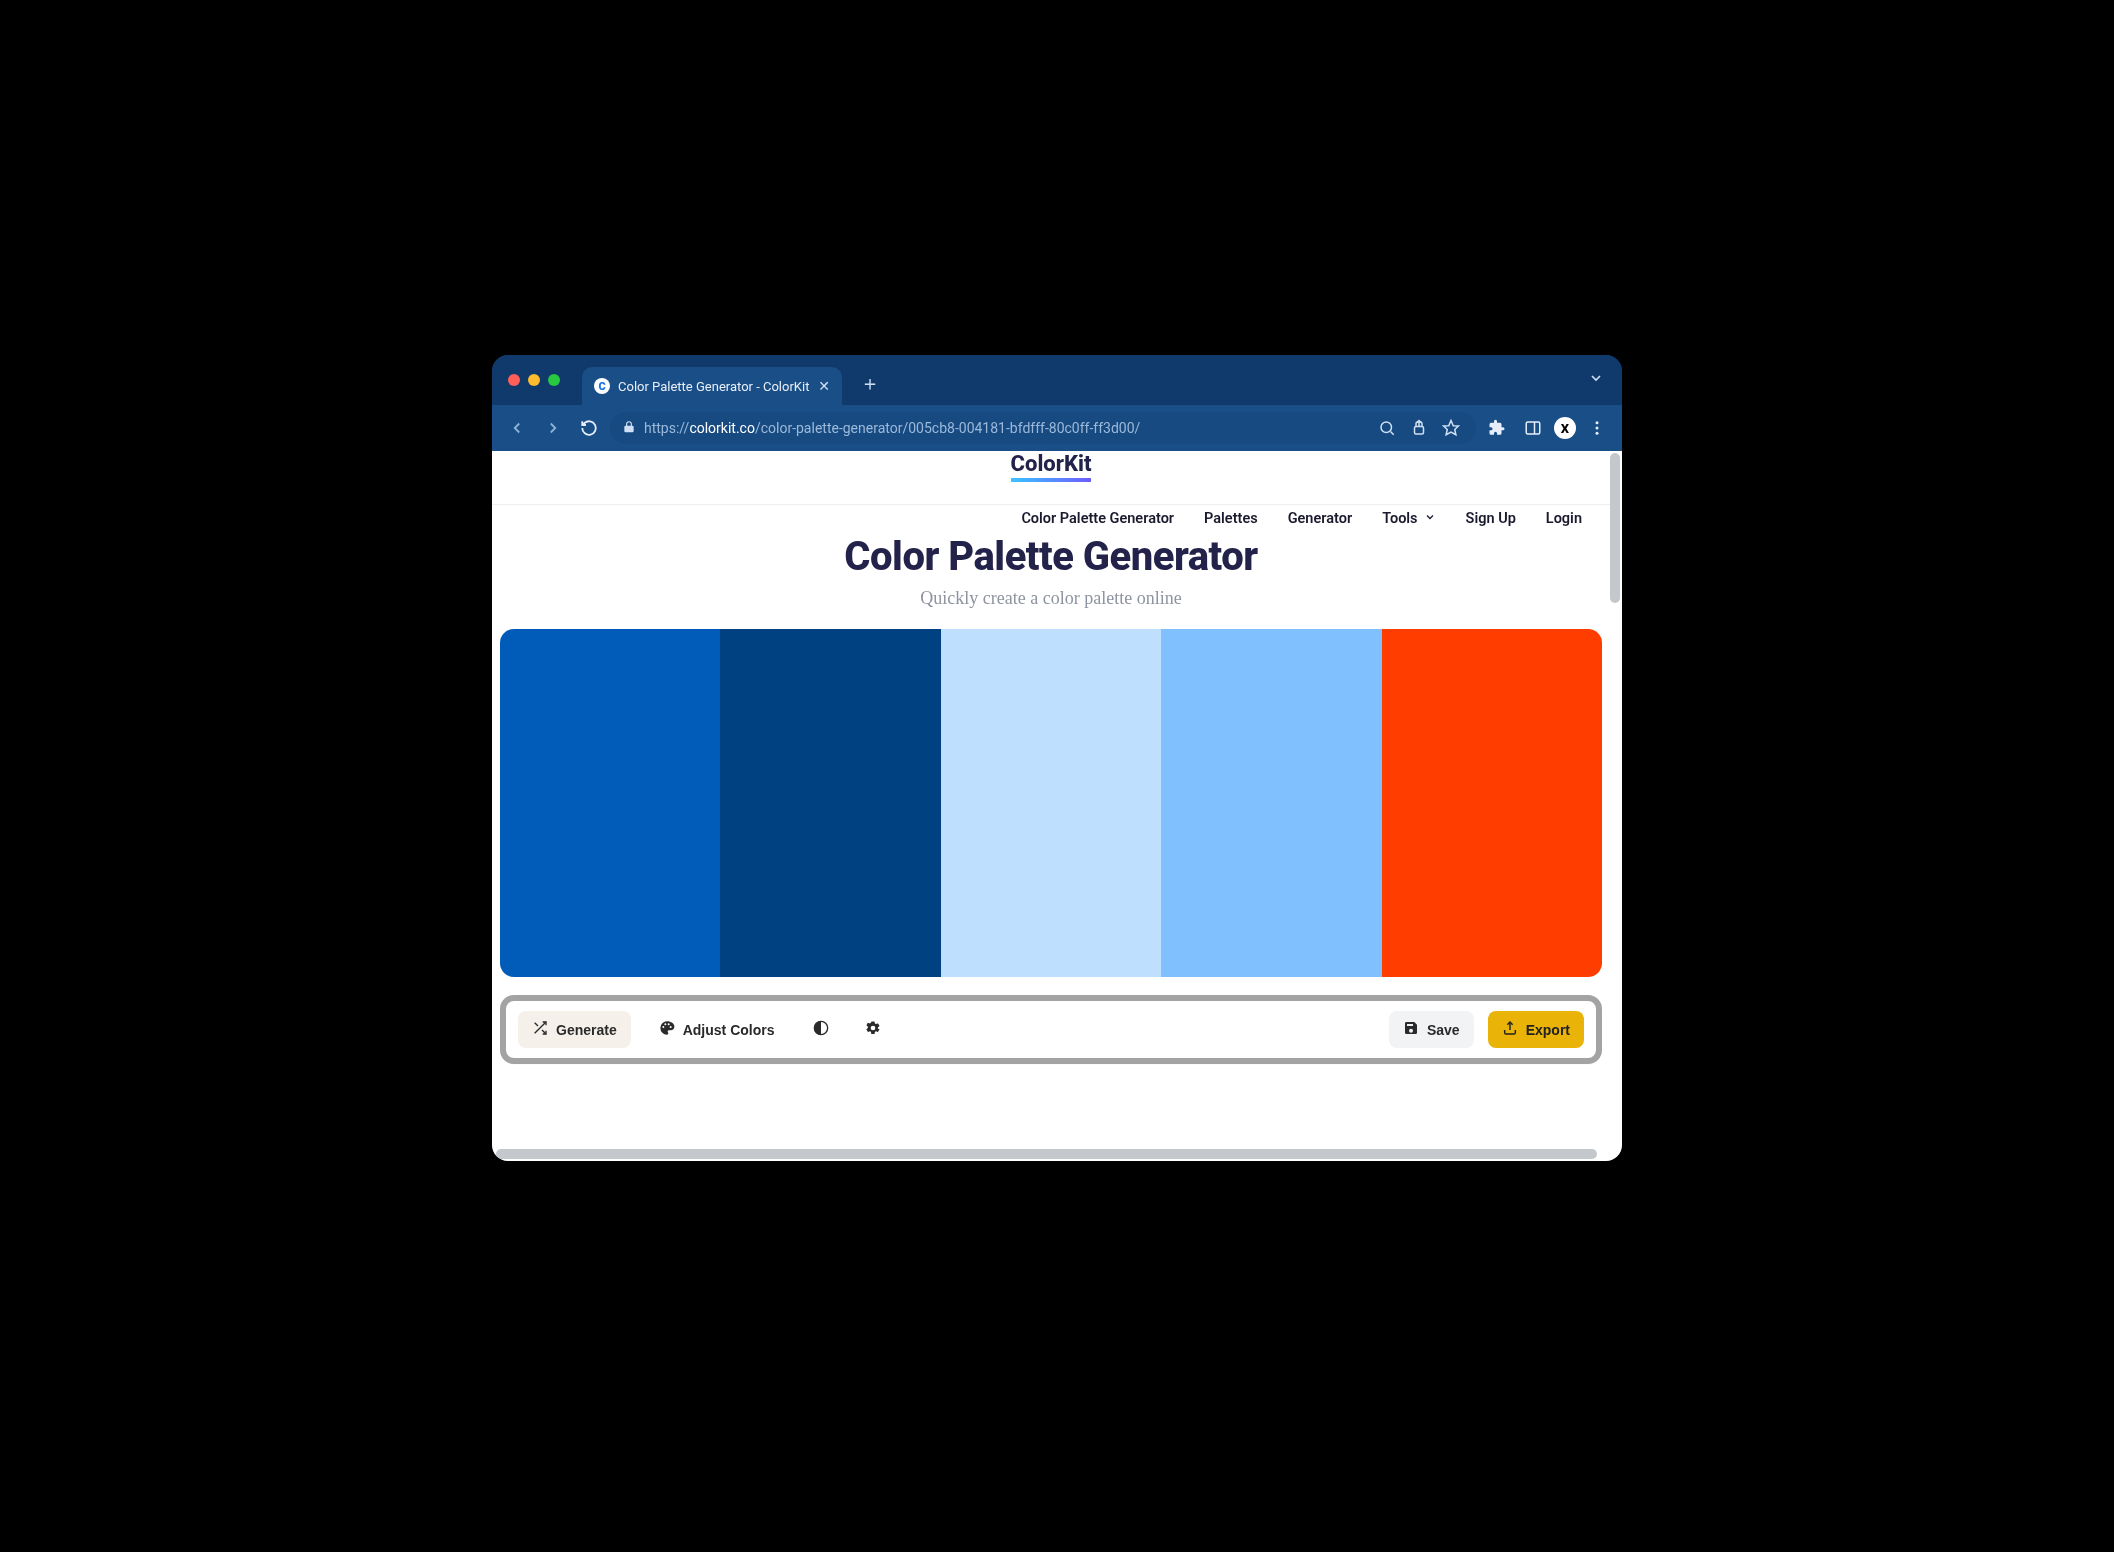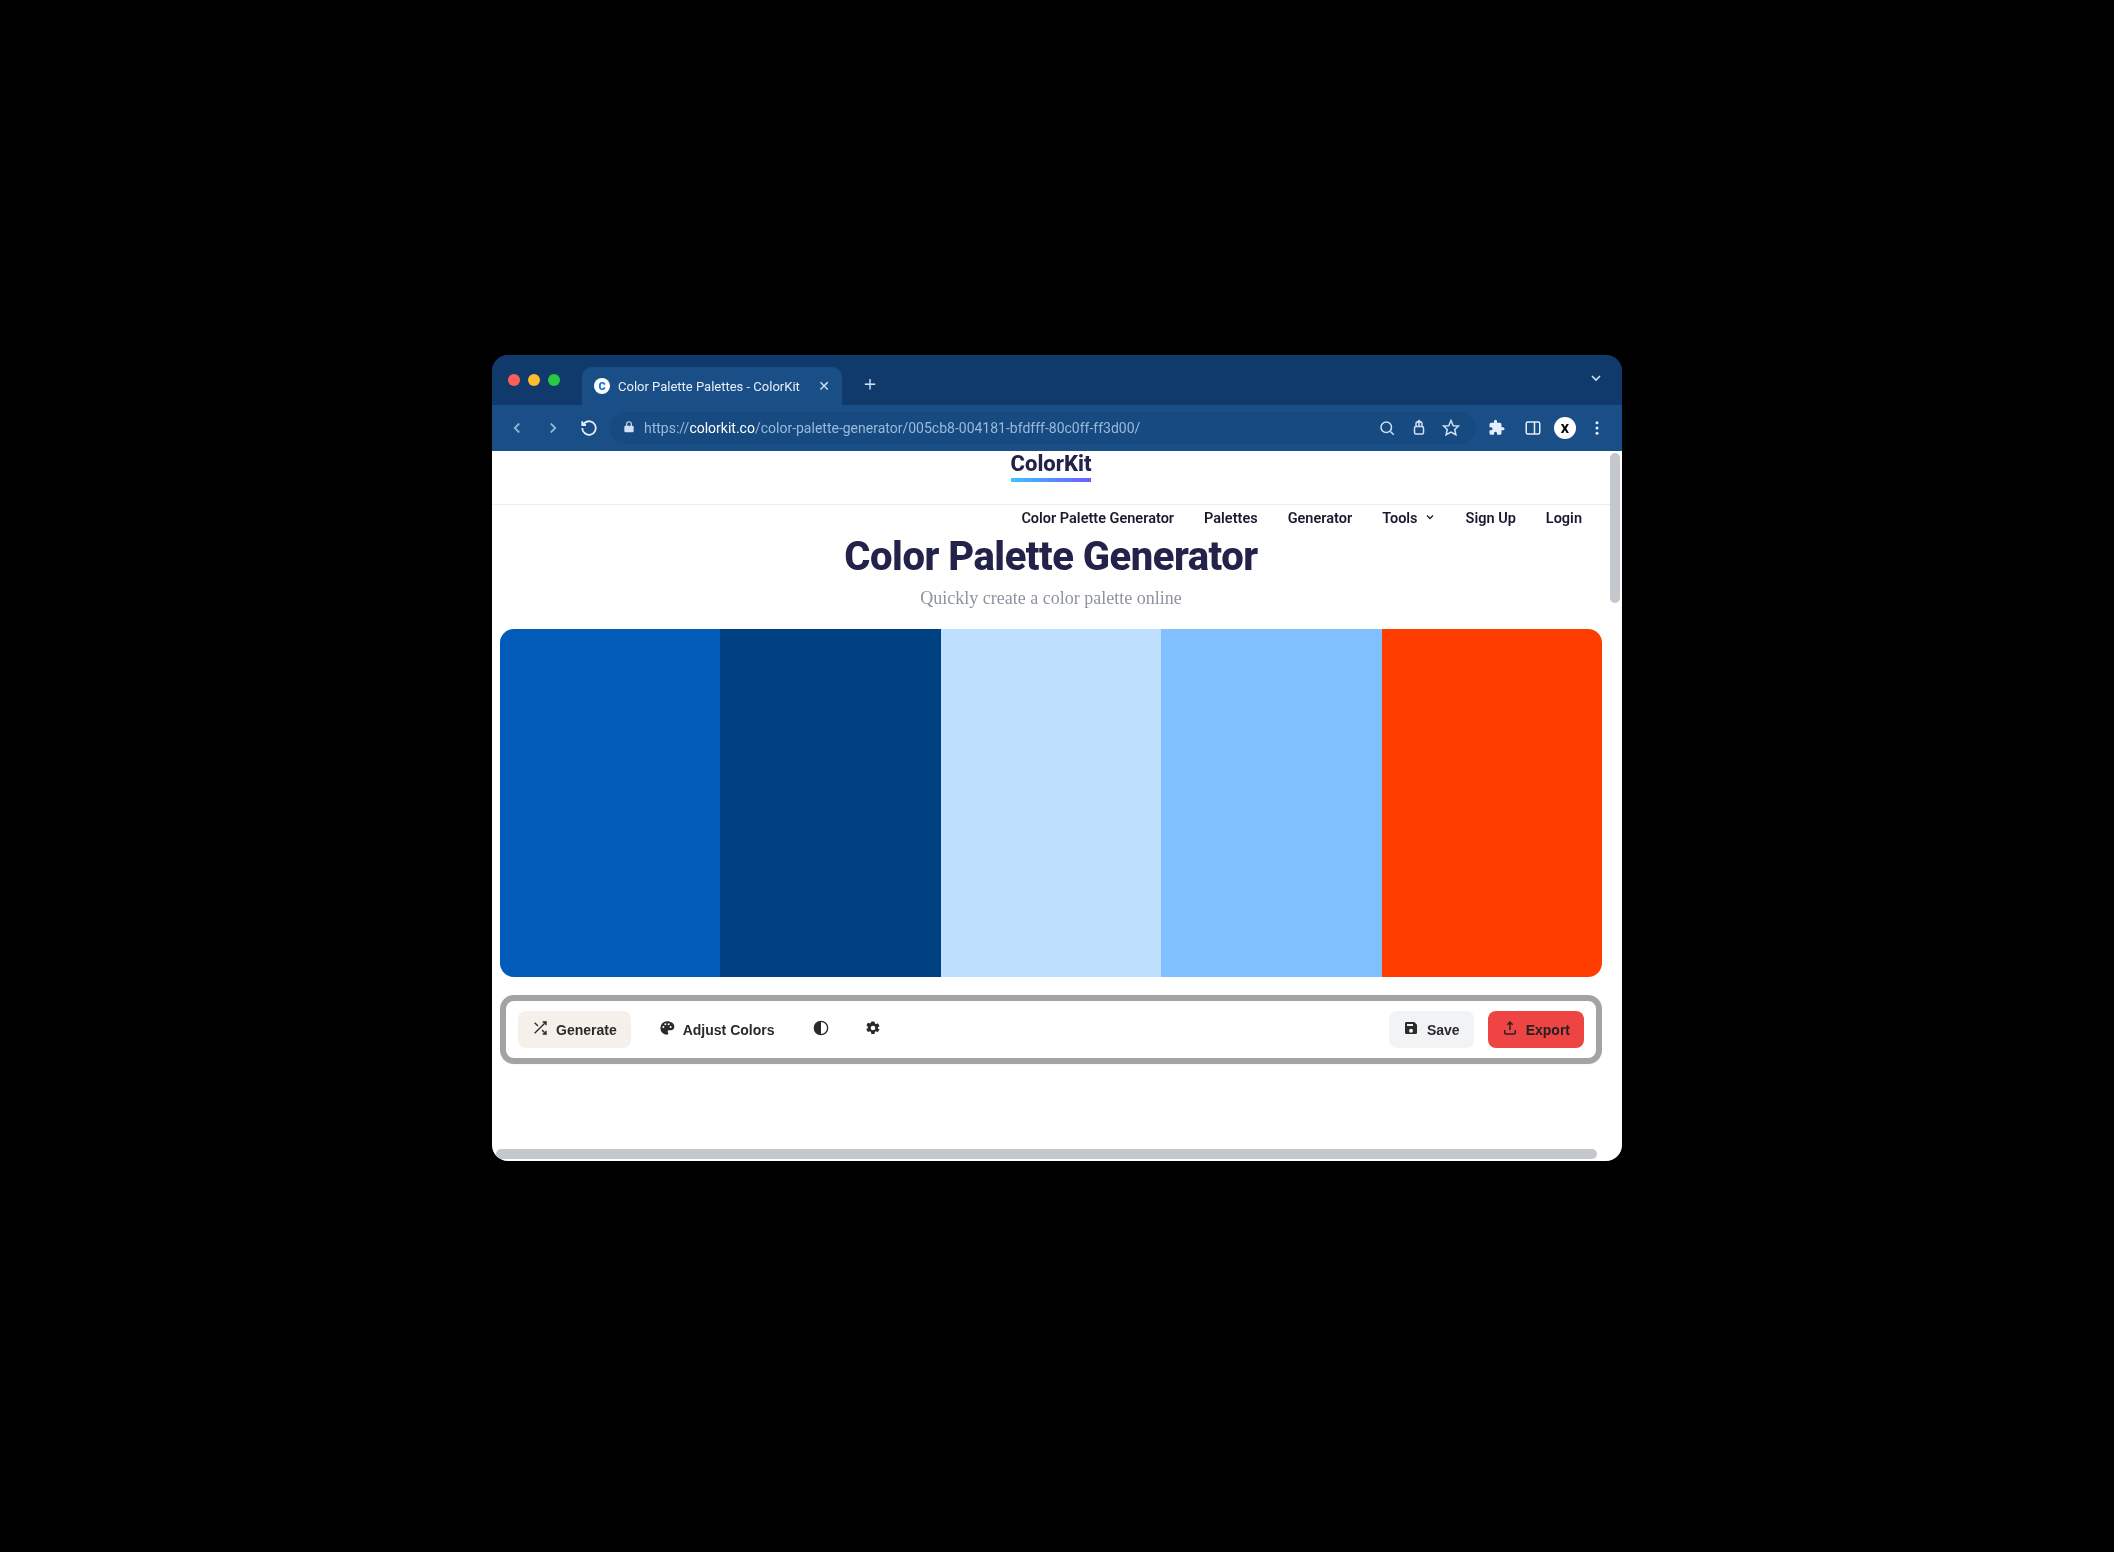--- a/index.html
+++ b/index.html
@@ -166,41 +166,41 @@
     border-radius:8px;
     padding:9px 14px;
     font-weight:600; font-size:14px; color:#2a2a2a;
     border:none;
   }
   .btn.plain { background:#fff; }
   .btn.iconbtn { padding:9px 11px; }
   .btn svg{width:16px;height:16px;}
   .spacer { flex:1; }
   .btn.save { background:#f2f3f5; }
-  .btn.export { background:#ef4444; color:#222; }
+  .btn.export { background:#eab308; color:#222; }
   .tip {
     margin:14px 14px 0 20px;
     color:#8e93a0; font-style:italic; font-size:15px;
   }
 </style>
 </head>
 <body>
 
 <div class="stage">
   <div class="browser">
 
     <div class="titlebar">
       <div class="traffic">
         <div class="tl red"></div>
         <div class="tl yellow"></div>
         <div class="tl green"></div>
       </div>
       <div class="tab">
         <span class="favicon">C</span>
-        <span class="title">Color Palette Palettes - ColorKit</span>
+        <span class="title">Color Palette Generator - ColorKit</span>
         <span class="close">✕</span>
       </div>
       <div class="newtab">＋</div>
       <div class="chev-down">
         <svg viewBox="0 0 24 24" width="16" height="16" fill="none" stroke="currentColor" stroke-width="2.5">
             <polyline points="6 9 12 15 18 9"></polyline>
           </svg>
       </div>
     </div>
 

